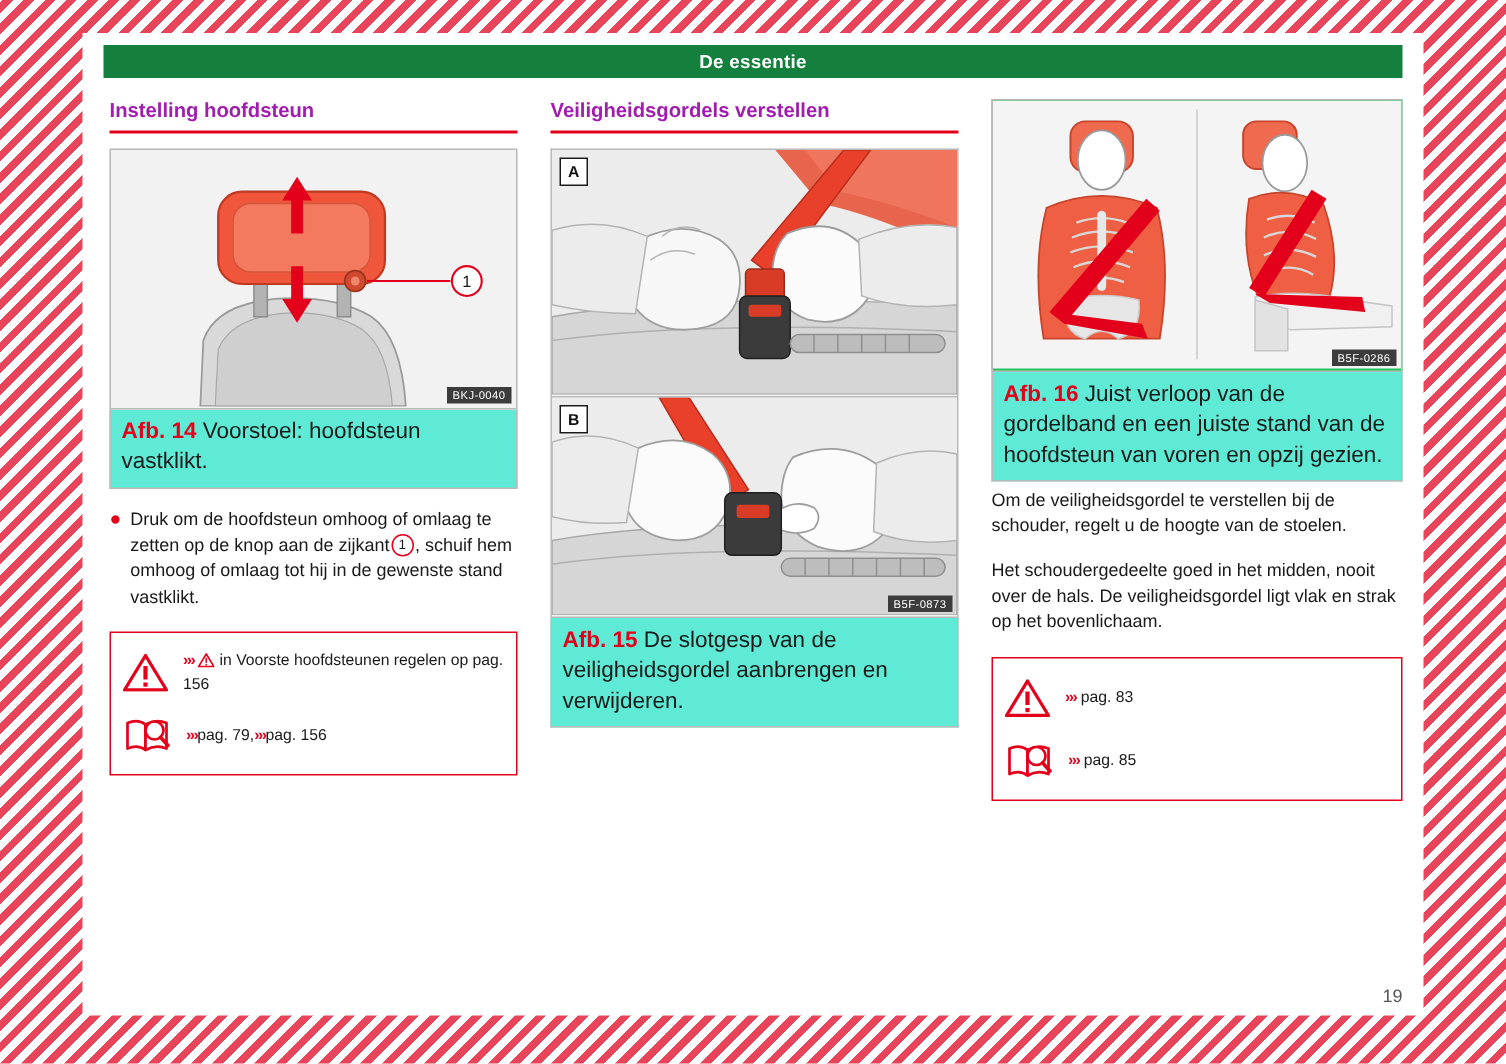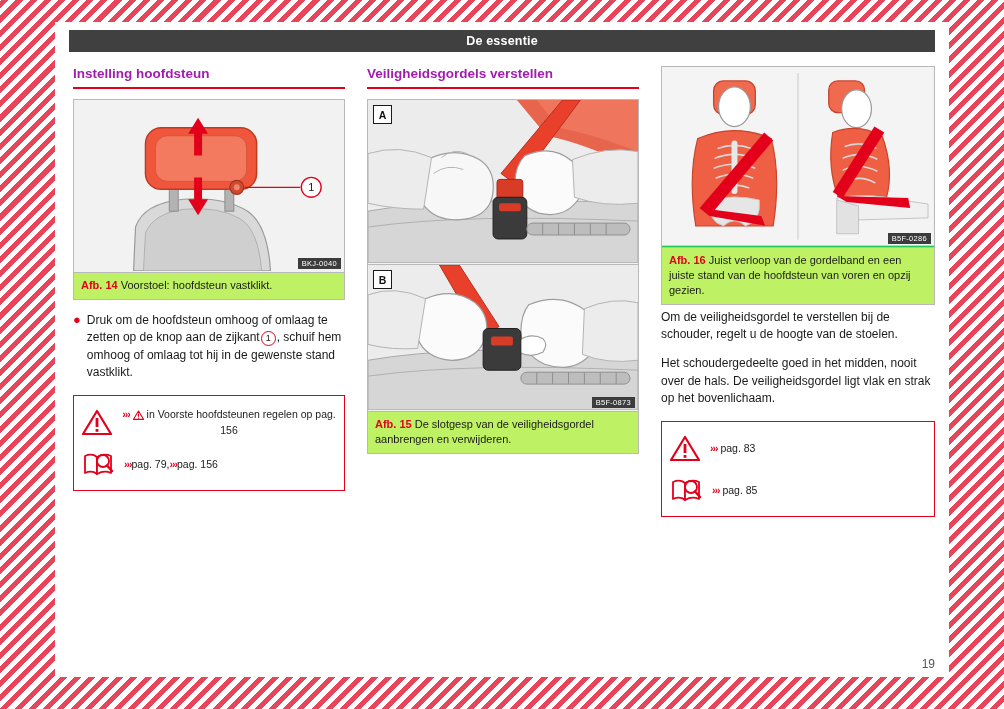--- a/index.html
+++ b/index.html
@@ -31,21 +31,21 @@
     width: 894px;
     height: 655px;
     background: #ffffff;
   }
   .page-header {
     position: absolute;
     left: 14px;
     top: 8px;
     width: 866px;
     height: 22px;
-    background: #404040;
+    background: #15803d;
     color: #ffffff;
     font-size: 12.5px;
     font-weight: bold;
     display: flex;
     align-items: center;
     justify-content: center;
     letter-spacing: .2px;
   }
   .page-number {
     position: absolute;
@@ -102,24 +102,24 @@
     font-weight: bold;
     display: flex;
     align-items: center;
     justify-content: center;
     color: #111;
   }
   .caption {
     border: 1px solid #b9b9b9;
     border-top: none;
     padding: 5px 7px 6px 7px;
-    font-size: 11px;
+    font-size: 15px;
     line-height: 1.35;
     color: #1a1a1a;
-    background: #bef264;
+    background: #5eead4;
   }
   .cap-lbl {
     color: #e3001b;
     font-weight: bold;
   }
 
   .body-text {
     font-size: 12px;
     line-height: 1.45;
     color: #1a1a1a;
@@ -157,21 +157,20 @@
   .refbox {
     border: 1px solid #e3001b;
     margin-top: 14px;
     padding: 8px 8px 8px 8px;
   }
   .refrow {
     display: flex;
     align-items: center;
     gap: 10px;
     min-height: 36px;
-    text-align: center;
   }
   .refrow + .refrow { margin-top: 6px; }
   .ref-text {
     font-size: 10.5px;
     line-height: 1.35;
     color: #1a1a1a;
   }
   .arrows { color: #e3001b; font-weight: bold; letter-spacing: -1px; }
 
   

